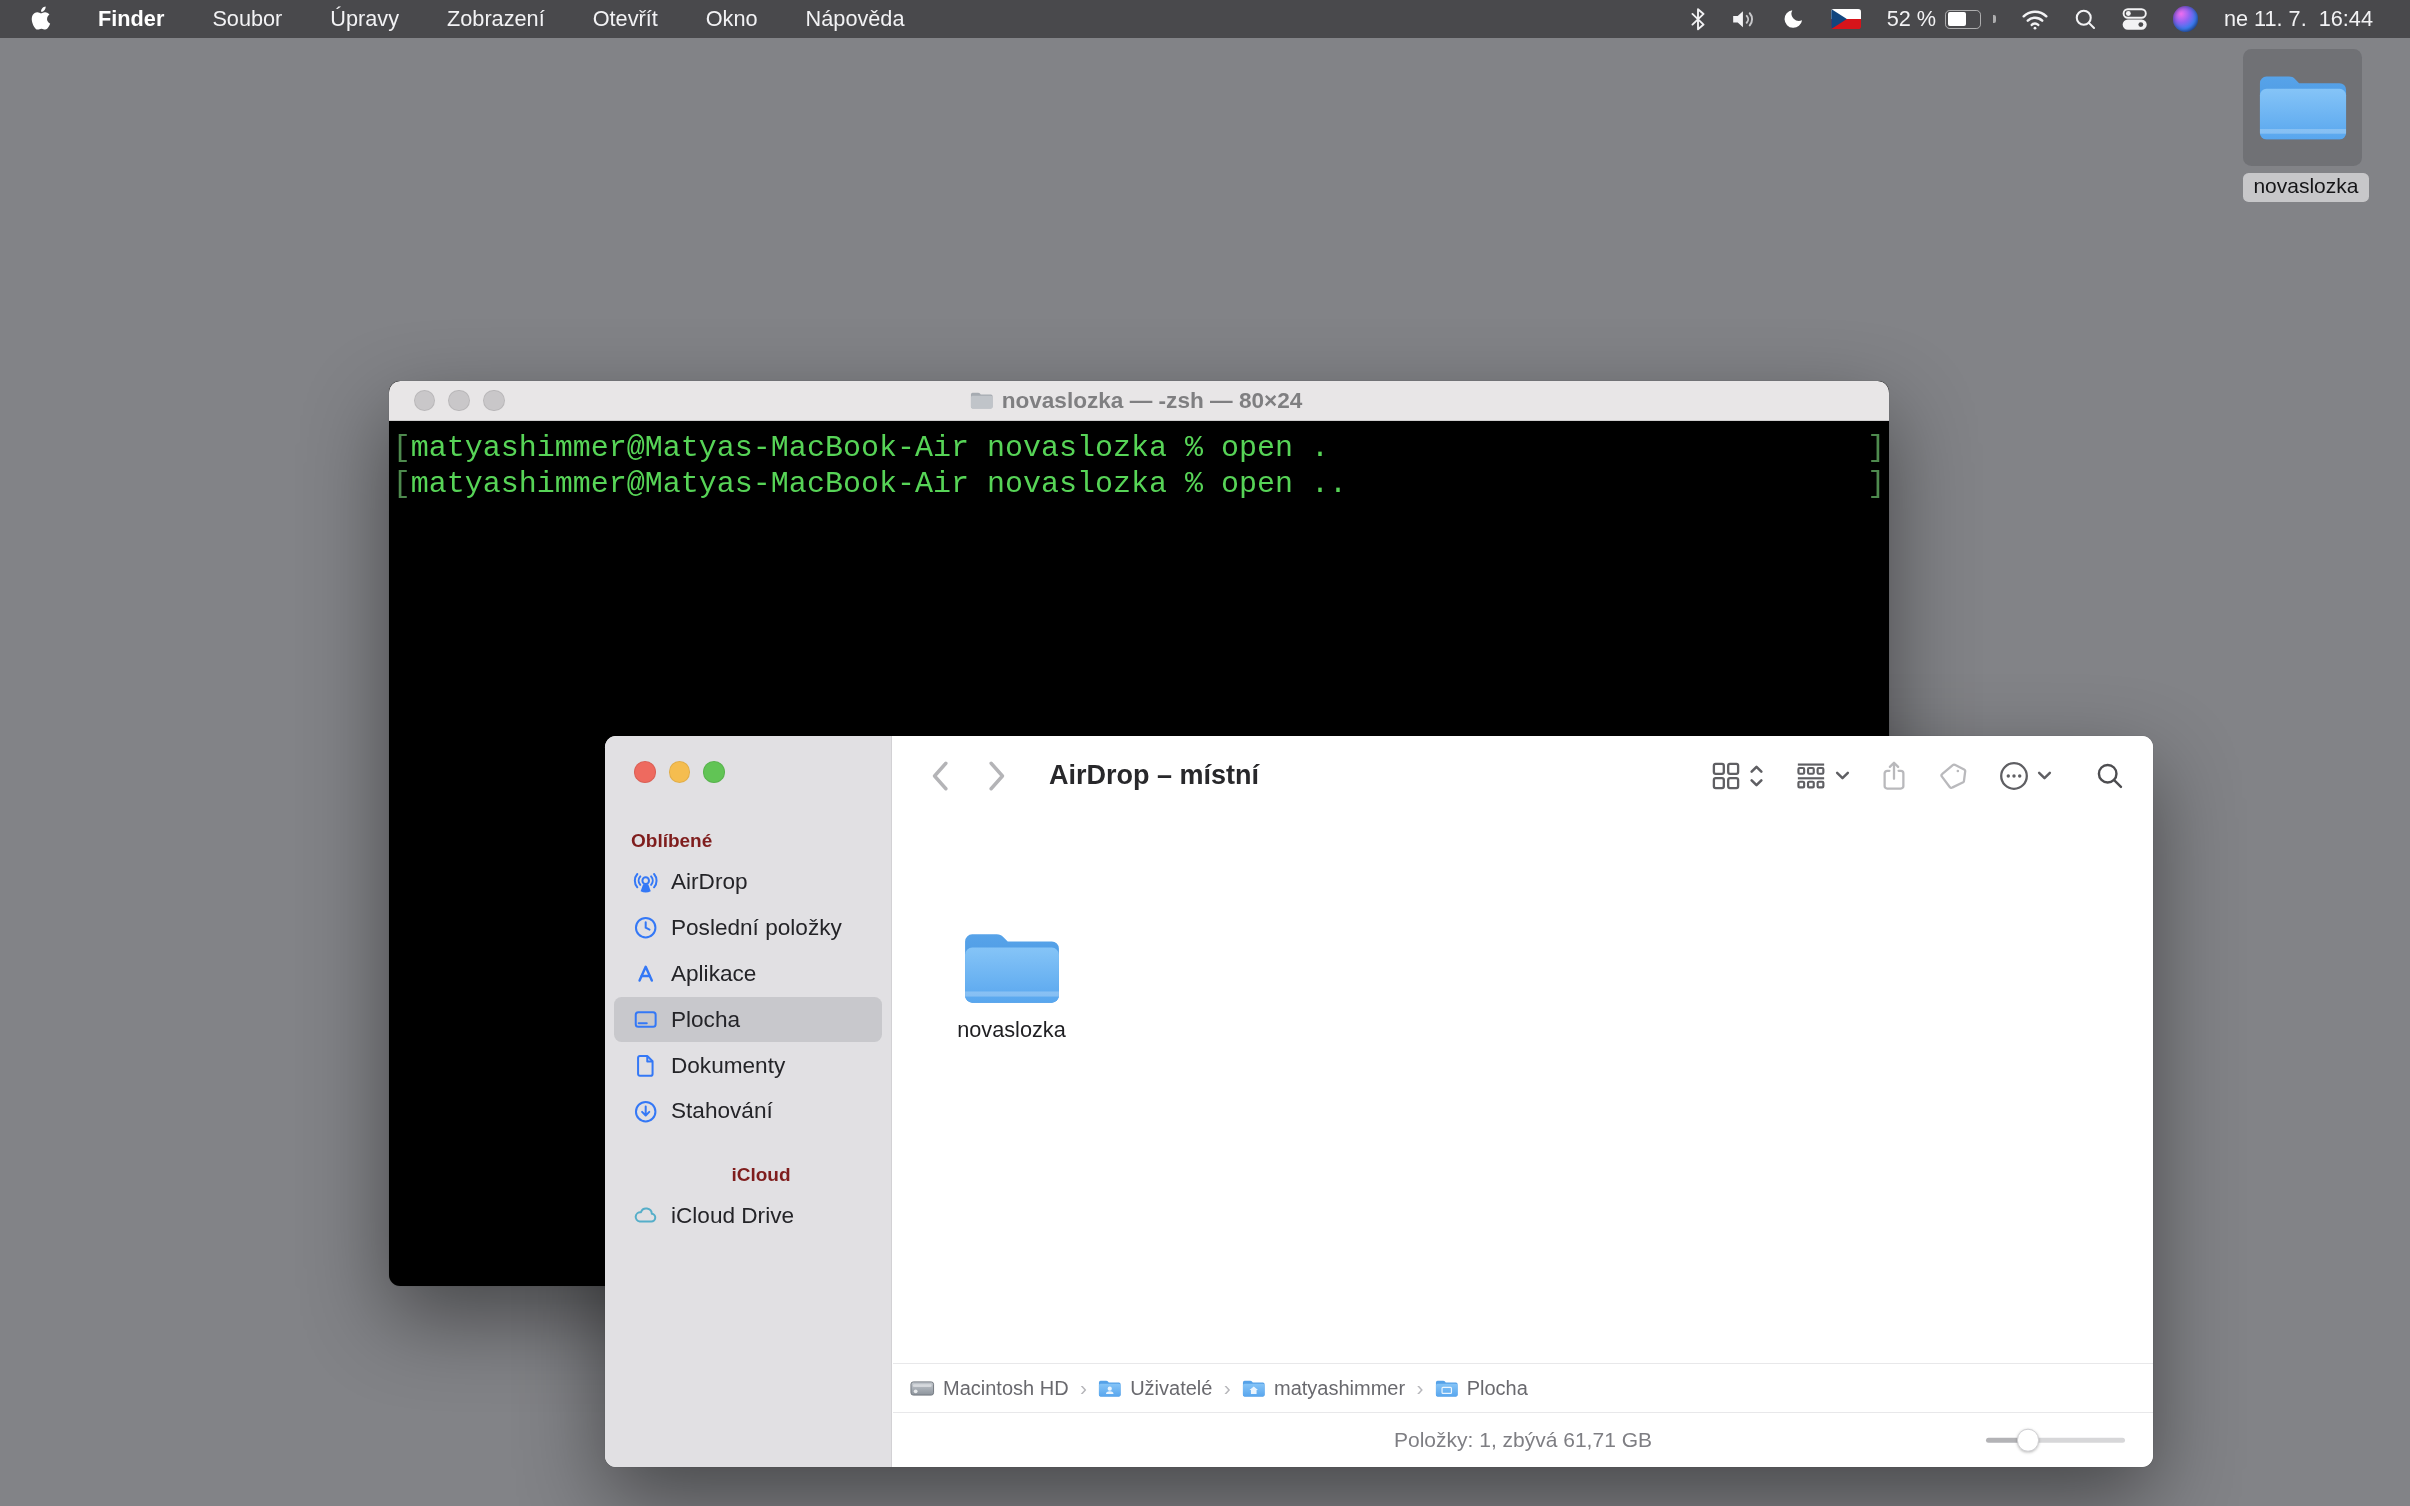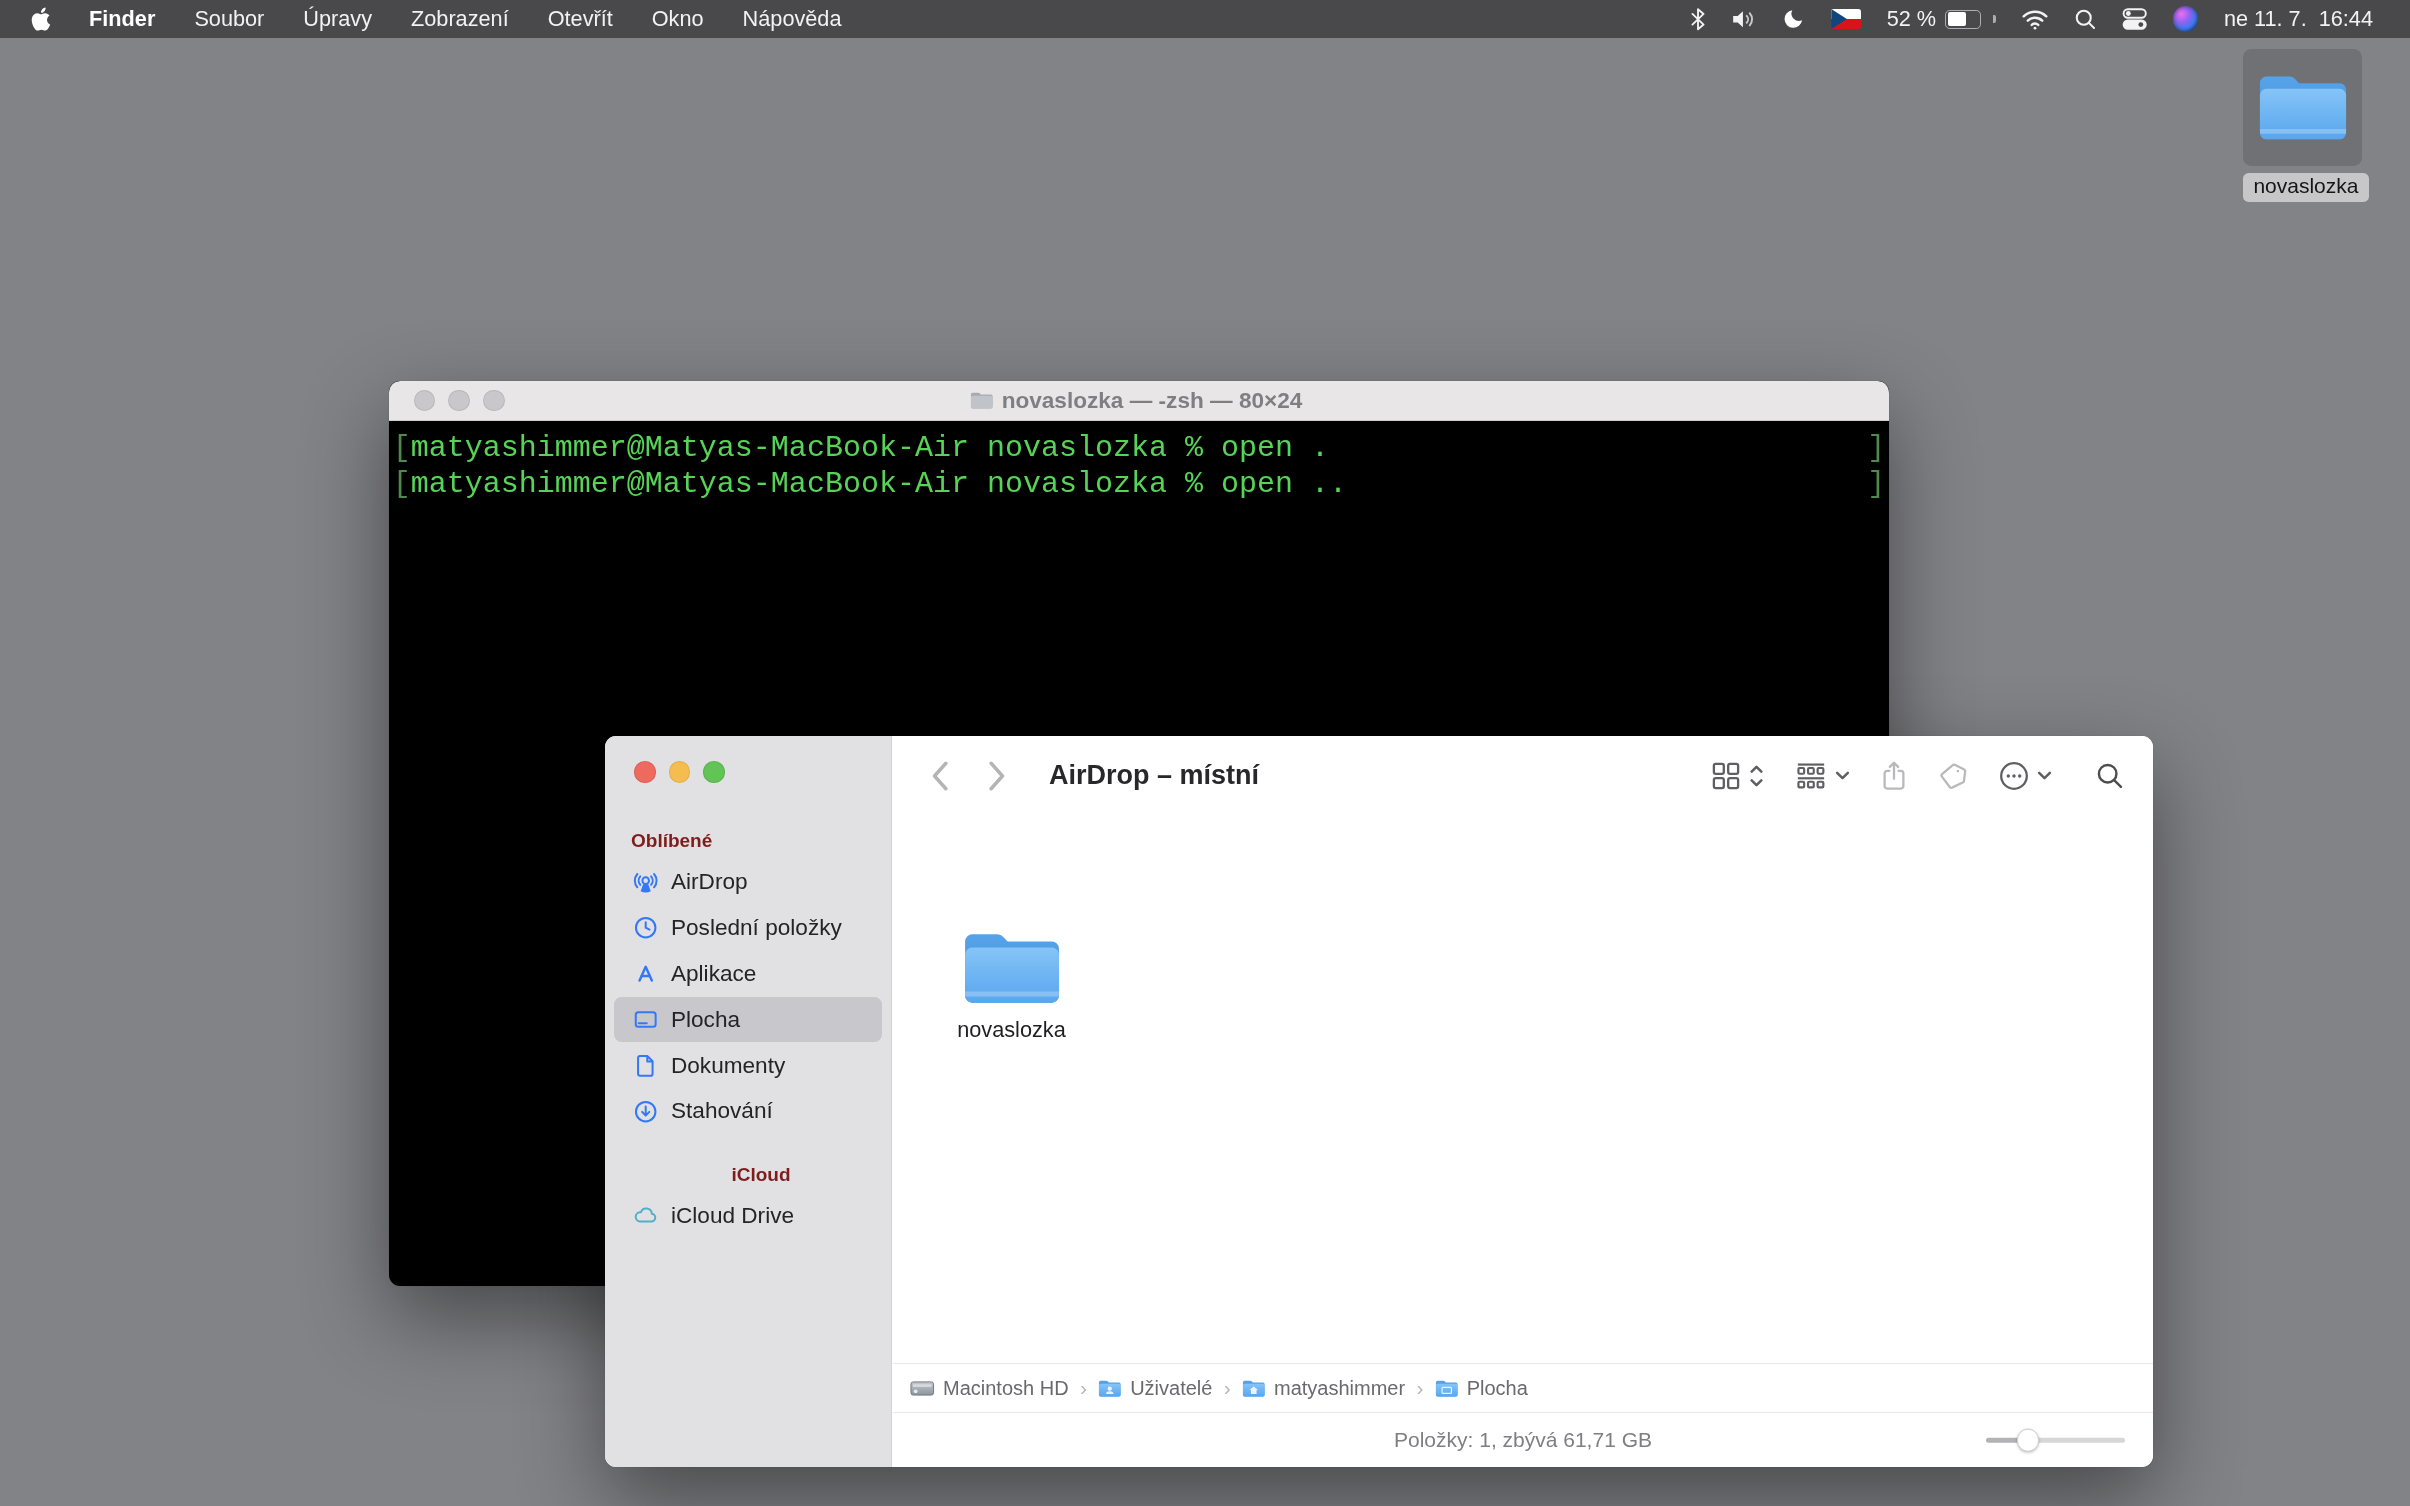--- a/index.html
+++ b/index.html
@@ -3,21 +3,21 @@
 <meta charset="utf-8">
 <style>
   * { margin:0; padding:0; box-sizing:border-box; }
   html,body { width:2411px; height:1507px; overflow:hidden; }
   body { background:#828387; font-family:"Liberation Sans", sans-serif; position:relative; }
 
   
   .menubar { position:absolute; left:0; top:0; width:2411px; height:38px;
     background:#49494c; display:flex; align-items:center; color:#f2f2f4;
     font-size:21.7px; padding:0 38px 0 24.5px; z-index:50; }
-  .menubar-left { display:flex; align-items:center; gap:3px; }
+  .menubar-left { display:flex; align-items:flex-start; gap:12px; }
   .apple-wrap { padding:0 17px 0 5.6px; display:flex; align-items:center; }
   .menu-item { padding:0 18px; cursor:default; }
   .menu-item.bold { font-weight:700; color:#ffffff; }
   .menubar-right { margin-left:auto; display:flex; align-items:center; gap:25.4px;justify-content:space-between; }
   .status-ic { display:flex; align-items:center; justify-content:center; }
   .flag { width:30px; height:20px; border-radius:2.8px; overflow:hidden; position:relative;
     background:linear-gradient(#ffffff 0 50%, #d7141a 50% 100%); }
   .flag::before { content:""; position:absolute; inset:0;
     background:#11457e; clip-path:polygon(0 0, 52% 50%, 0 100%); }
   .batt-group { display:flex; align-items:center; gap:9.4px; }

